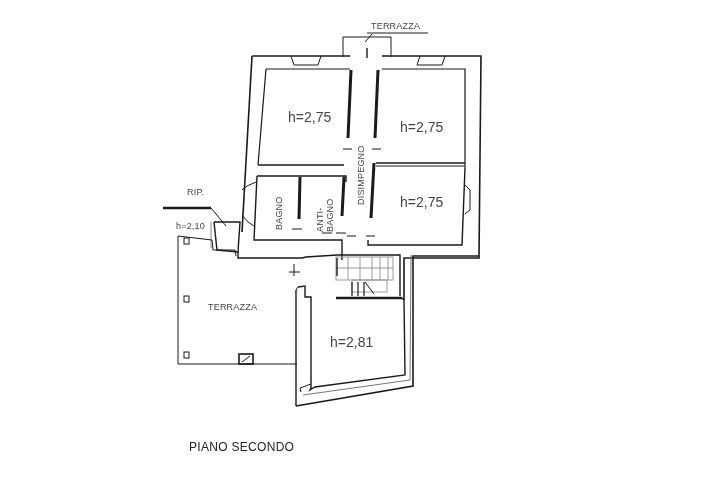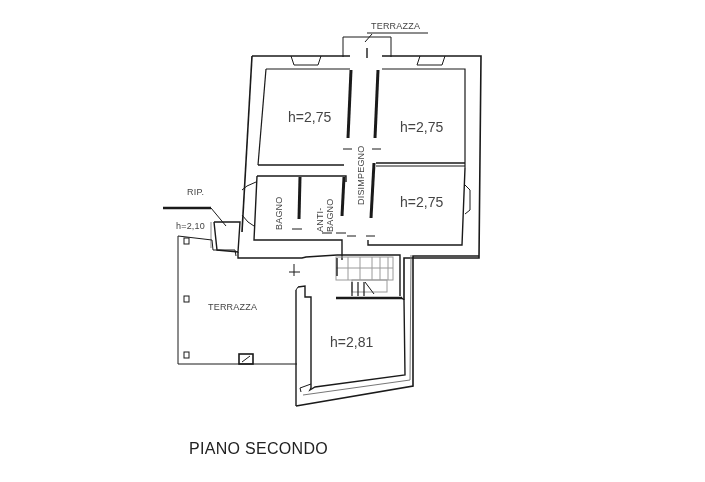--- a/index.html
+++ b/index.html
@@ -3,21 +3,21 @@
 <meta charset="utf-8">
 <style>
   html, body { margin: 0; padding: 0; background: #ffffff; }
   body { width: 705px; height: 482px; position: relative; overflow: hidden;
          font-family: "Liberation Sans", sans-serif; }
   #plan { position: absolute; left: 0; top: 0; width: 705px; height: 482px; }
   .lbl { position: absolute; font-family: "Liberation Sans", sans-serif; color: #333; white-space: nowrap; line-height: 1; }
   .room-h { font-size: 14px; color: #444; }
   .room-name { font-size: 9px; color: #444; letter-spacing: 0.2px; }
   .vert { transform-origin: left top; transform: rotate(-90deg); }
-  .title { font-size: 16px; color: #222; letter-spacing: 0.3px; }
+  .title { font-size: 12px; color: #222; letter-spacing: 0.3px; }
 </style>
 </head>
 <body>
 
 <svg id="plan" viewBox="0 0 705 482" xmlns="http://www.w3.org/2000/svg">
   <g fill="none" stroke="#1a1a1a" stroke-width="1.6" stroke-linejoin="miter">
 
     <g>
       <polyline points="343,57 343,37 391,37 391,57" stroke-width="1"></polyline>
       <line x1="367" y1="33" x2="428" y2="33" stroke-width="1"></line>

